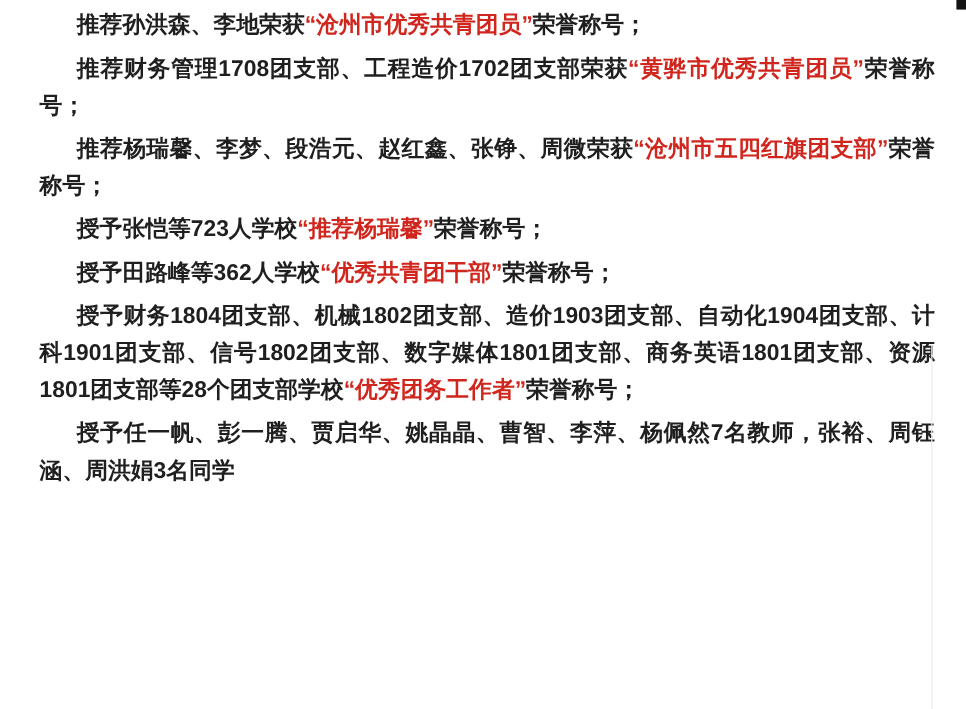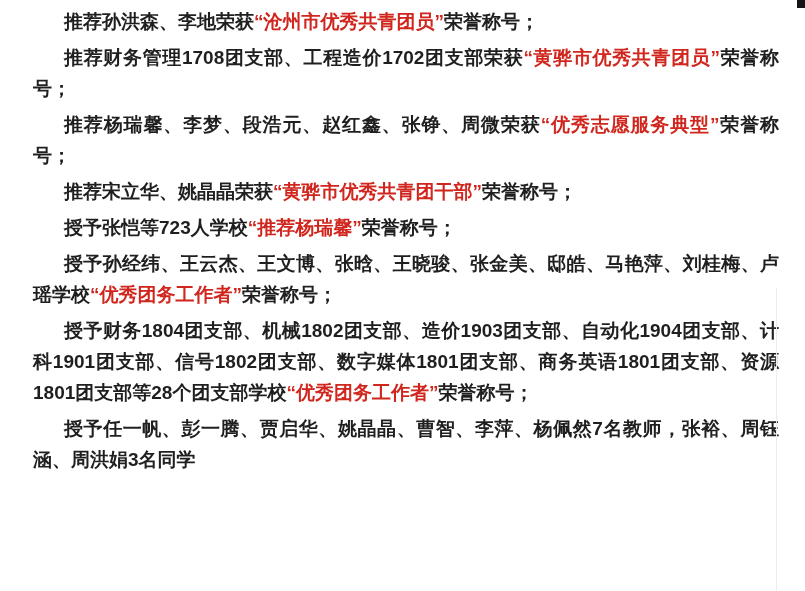--- a/index.html
+++ b/index.html
@@ -55,29 +55,28 @@
 </head>
 <body>
 
 <div class="screen" style="--page-bg: #ffffff; --text-color: #1f1f1f; --hl-color: #d0261e;">
   <div class="document">
 
     <p class="para"><span>推荐孙洪森、李地荣获</span><span class="hl">“沧州市优秀共青团员”</span><span>荣誉称号；</span></p>
 
     <p class="para"><span>推荐财务管理1708团支部、工程造价1702团支部荣获</span><span class="hl">“黄骅市优秀共青团员”</span><span>荣誉称号；</span></p>
 
-    <p class="para"><span>推荐杨瑞馨、李梦、段浩元、赵红鑫、张铮、周微荣获</span><span class="hl">“优秀志愿服务典型”</span><span>荣誉称号；</span></p>
+    <p class="para"><span>推荐杨瑞馨、李梦、段浩元、赵红鑫、张铮、周微荣获</span><span class="hl">“沧州市五四红旗团支部”</span><span>荣誉称号；</span></p>
 
-    <p class="para"><span>推荐宋立华、姚晶晶荣获</span><span class="hl">“黄骅市优秀共青团干部”</span><span>荣誉称号；</span></p>
 
     <p class="para"><span>授予张恺等723人学校</span><span class="hl">“推荐杨瑞馨”</span><span>荣誉称号；</span></p>
 
+    <p class="para"><span>授予田路峰等362人学校</span><span class="hl">“优秀共青团干部”</span><span>荣誉称号；</span></p>
 
 
-    <p class="para"><span>授予孙经纬、王云杰、王文博、张晗、王晓骏、张金美、邸皓、马艳萍、刘桂梅、卢瑶学校</span><span class="hl">“优秀团务工作者”</span><span>荣誉称号；</span></p>
 
     <p class="para"><span>授予财务1804团支部、机械1802团支部、造价1903团支部、自动化1904团支部、计科1901团支部、信号1802团支部、数字媒体1801团支部、商务英语1801团支部、资源1801团支部等28个团支部学校</span><span class="hl">“优秀团务工作者”</span><span>荣誉称号；</span></p>
 
 
     <p class="para"><span>授予任一帆、彭一腾、贾启华、姚晶晶、曹智、李萍、杨佩然7名教师，张裕、周钰涵、周洪娟3名同学</span></p>
 
   </div>
 
   <div class="page-margin-line"></div>
   <div class="corner-mark"></div>

